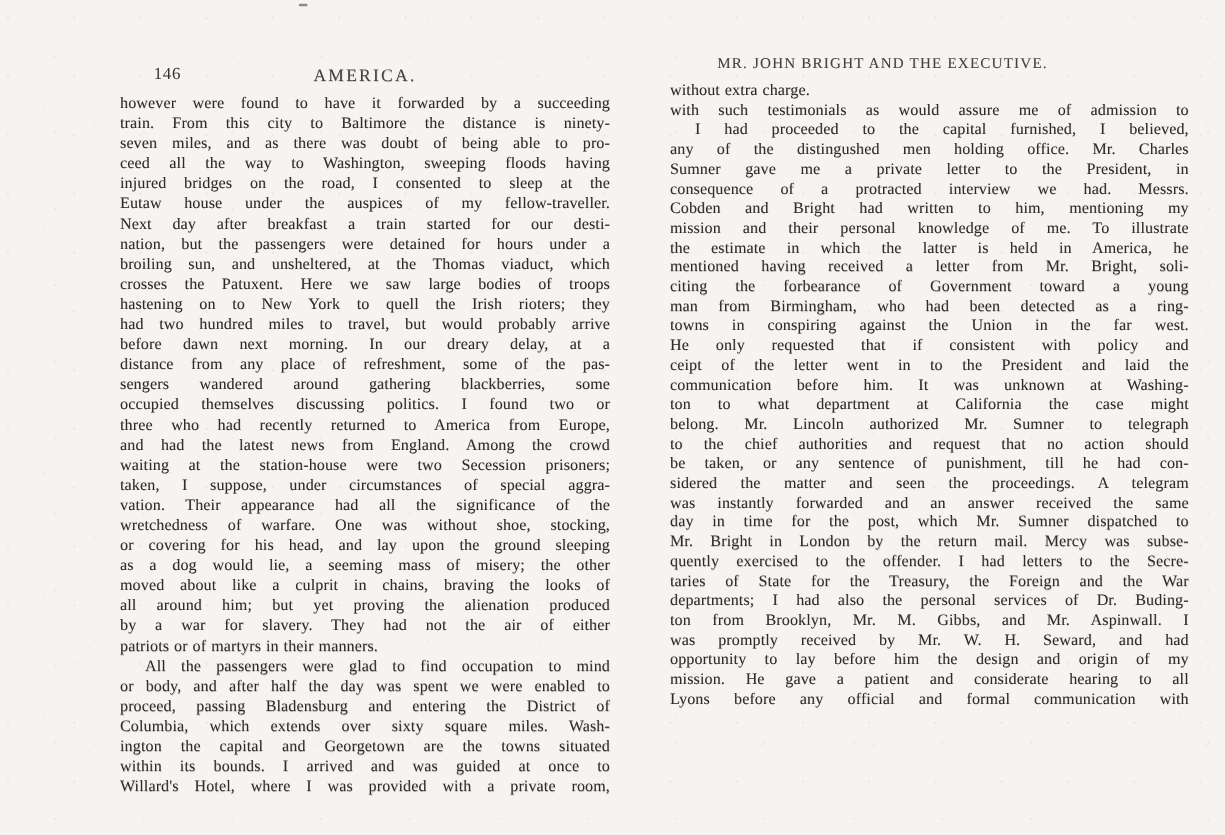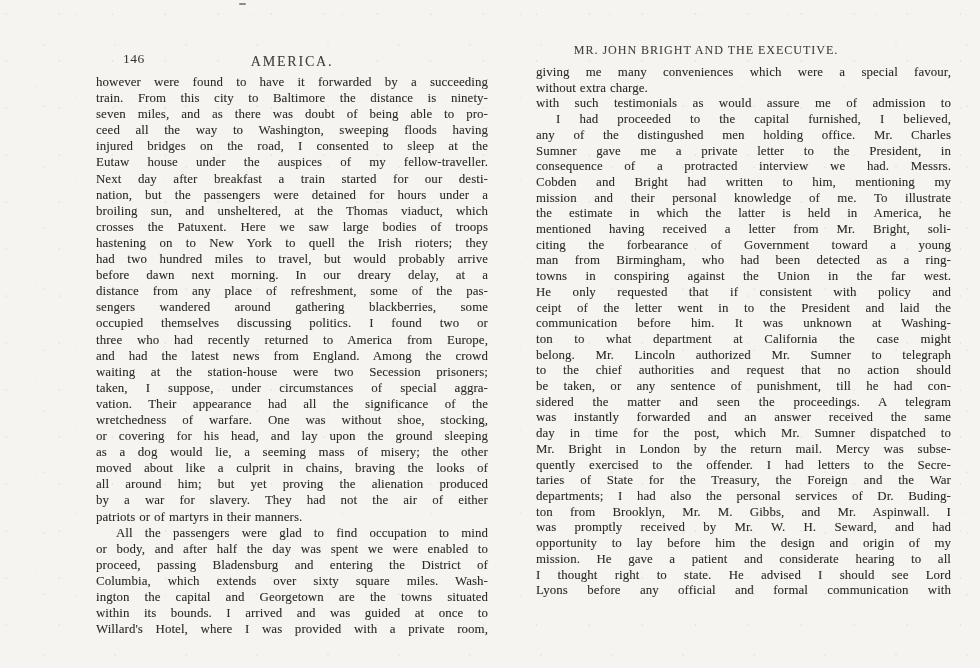--- a/index.html
+++ b/index.html
@@ -113,21 +113,20 @@
       <div class="line">ington the capital and Georgetown are the towns situated</div>
       <div class="line">within its bounds. I arrived and was guided at once to</div>
       <div class="line">Willard's Hotel, where I was provided with a private room,</div>
     </div>
 </div>
 
 <div>
   <div class="running-head" id="right-running-head">MR. JOHN BRIGHT AND THE EXECUTIVE.</div>
   <div class="page-number" id="right-page-number">147</div>
   <div class="page-text" id="right-page-text">
-      <div class="line">giving me many conveniences which were a special favour,</div>
       <div class="line para-end">without extra charge.</div>
       <div class="line">with such testimonials as would assure me of admission to</div>
       <div class="line indent">I had proceeded to the capital furnished, I believed,</div>
       <div class="line">any of the distingushed men holding office. Mr. Charles</div>
       <div class="line">Sumner gave me a private letter to the President, in</div>
       <div class="line">consequence of a protracted interview we had. Messrs.</div>
       <div class="line">Cobden and Bright had written to him, mentioning my</div>
       <div class="line">mission and their personal knowledge of me. To illustrate</div>
       <div class="line">the estimate in which the latter is held in America, he</div>
       <div class="line">mentioned having received a letter from Mr. Bright, soli-</div>
@@ -145,16 +144,15 @@
       <div class="line">was instantly forwarded and an answer received the same</div>
       <div class="line">day in time for the post, which Mr. Sumner dispatched to</div>
       <div class="line">Mr. Bright in London by the return mail. Mercy was subse-</div>
       <div class="line">quently exercised to the offender. I had letters to the Secre-</div>
       <div class="line">taries of State for the Treasury, the Foreign and the War</div>
       <div class="line">departments; I had also the personal services of Dr. Buding-</div>
       <div class="line">ton from Brooklyn, Mr. M. Gibbs, and Mr. Aspinwall. I</div>
       <div class="line">was promptly received by Mr. W. H. Seward, and had</div>
       <div class="line">opportunity to lay before him the design and origin of my</div>
       <div class="line">mission. He gave a patient and considerate hearing to all</div>
-      <div class="line">I thought right to state. He advised I should see Lord</div>
       <div class="line">Lyons before any official and formal communication with</div>
     </div>
 </div>
 
 </body></html>

